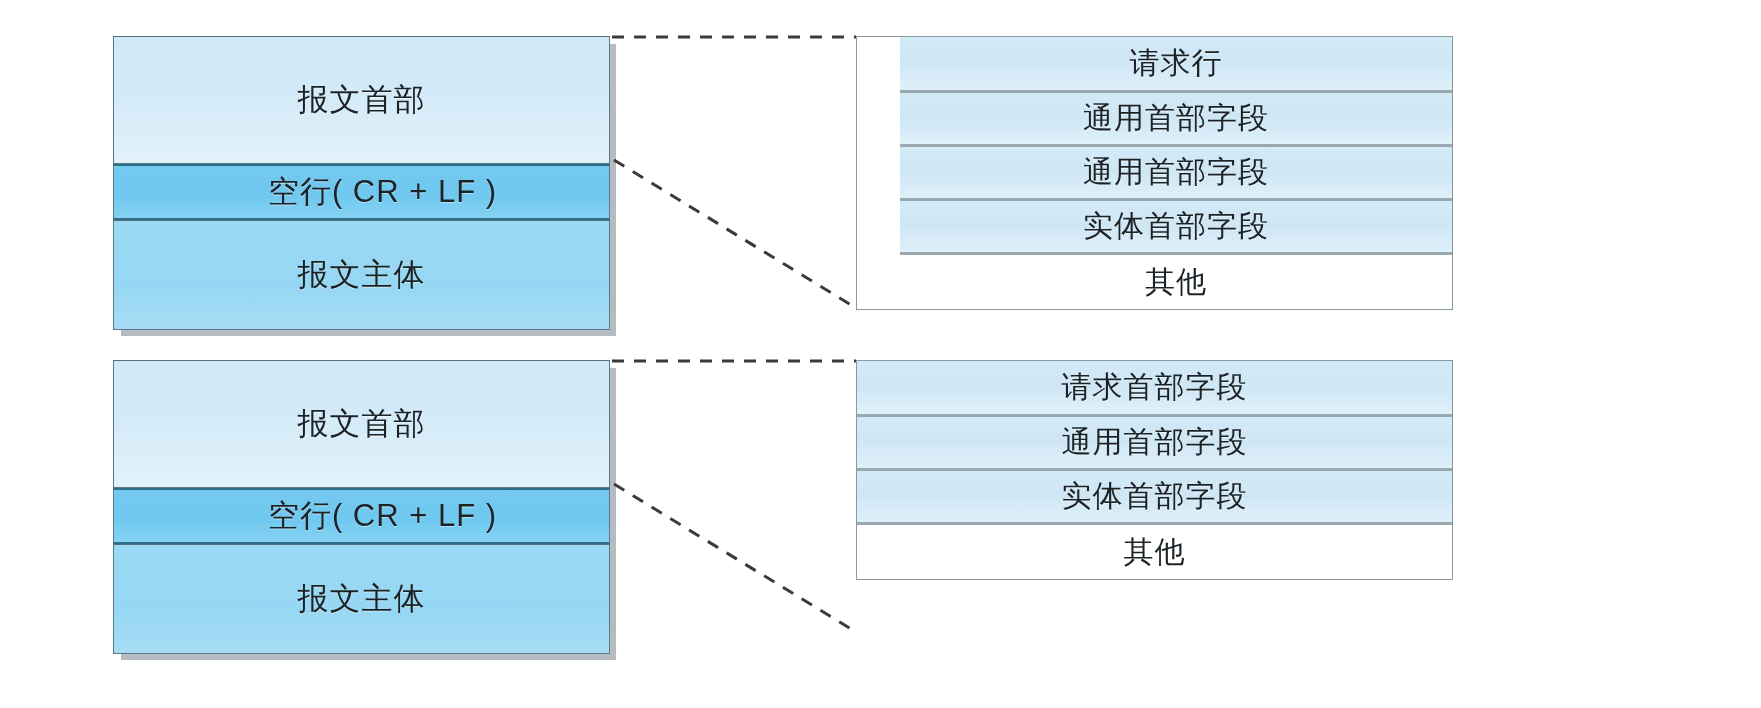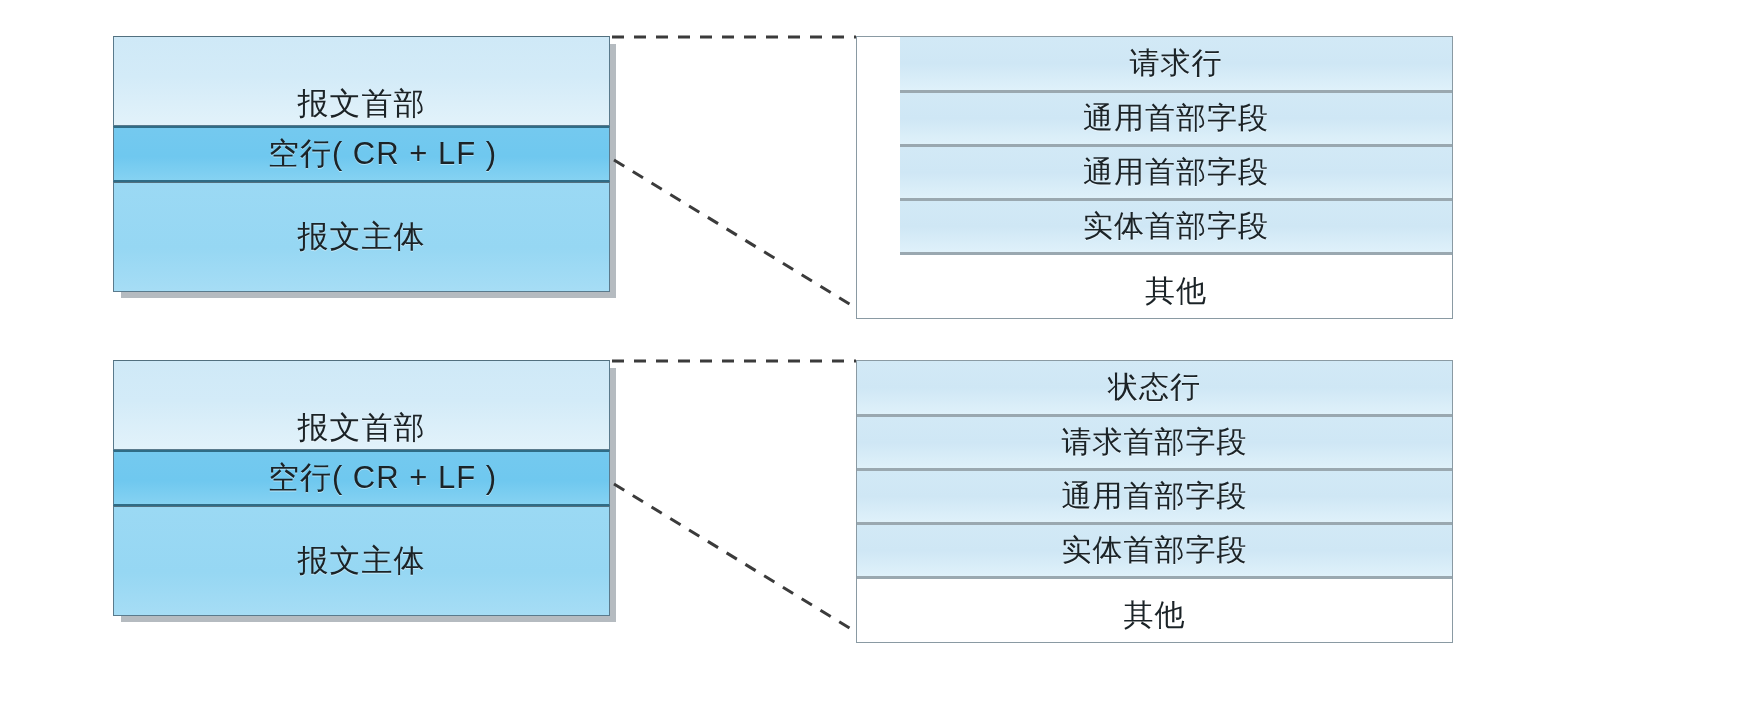--- a/index.html
+++ b/index.html
@@ -38,23 +38,22 @@
     display: flex;
     align-items: center;
     justify-content: center;
     color: #1b2327;
     font-size: 31px;
     letter-spacing: 1px;
     text-shadow: 0 1px 0 rgba(255,255,255,0.45);
   }
 
   .msg-seg.header {
-    height: 90px;
+    height: 128px;
     background: linear-gradient(180deg, #cfe9f7 0%, #d3ebf8 45%, #e2f2fa 100%);
-    align-items: flex-end;
   }
   .msg-seg.blank {
     height: 56px;
     background: linear-gradient(180deg, #74c9ef 0%, #6fc8ef 55%, #85d2f2 100%);
     border-top-width: 2px;
     border-bottom-width: 2px;
     border-top-color: #2f6c86;
     border-bottom-color: #2f6c86;
     padding-left: 42px;
   }
@@ -80,21 +79,20 @@
     font-size: 30px;
     letter-spacing: 1px;
     color: #1b2327;
     background: linear-gradient(180deg, #d2e9f6 0%, #cfe7f5 50%, #dff1fa 100%);
     border-bottom: 3px solid #9aa8b0;
     text-shadow: 0 1px 0 rgba(255,255,255,0.5);
   }
   .detail-row.last {
     background: #ffffff;
     border-bottom: none;
-    margin-top: 9px;
   }
   .detail-row:first-child { height: 56px; }
 
   
   #connectors {
     position: absolute;
     left: 0;
     top: 0;
     width: 1761px;
     height: 708px;
@@ -143,23 +141,20 @@
     <div class="msg-seg blank">
       <span>空行( CR + LF )</span>
     </div>
     <div class="msg-seg body">
       <span>报文主体</span>
     </div>
   </div>
 
   <div class="detail-table" id="response-detail-table" style="left:856px; top:360px;">
     <div class="detail-row">
-      <span>状态行</span>
-    </div>
-    <div class="detail-row">
       <span>请求首部字段</span>
     </div>
     <div class="detail-row">
       <span>通用首部字段</span>
     </div>
     <div class="detail-row">
       <span>实体首部字段</span>
     </div>
     <div class="detail-row last">
       <span>其他</span>

